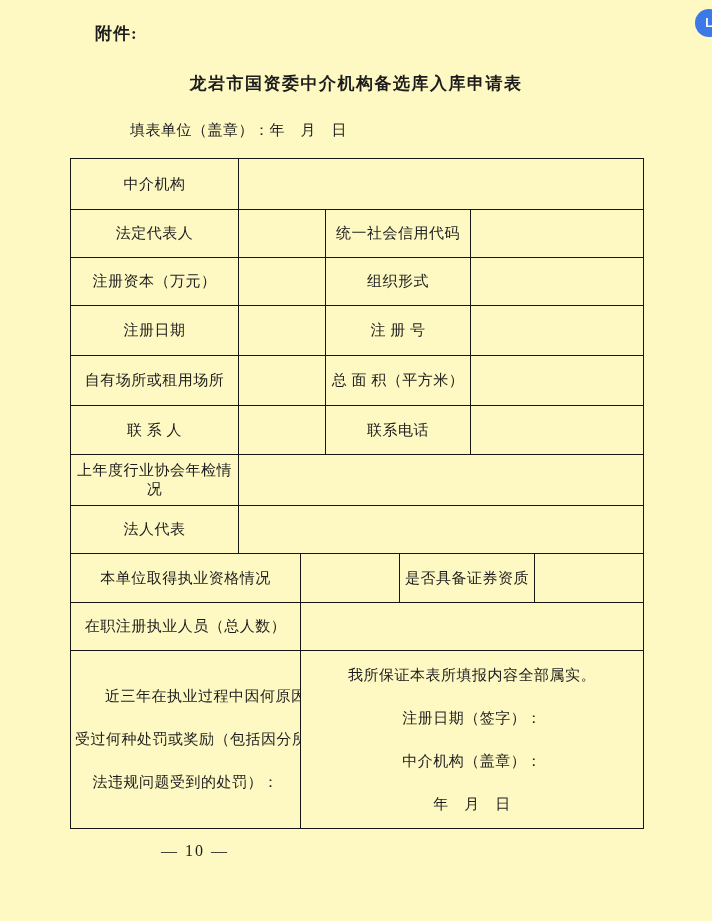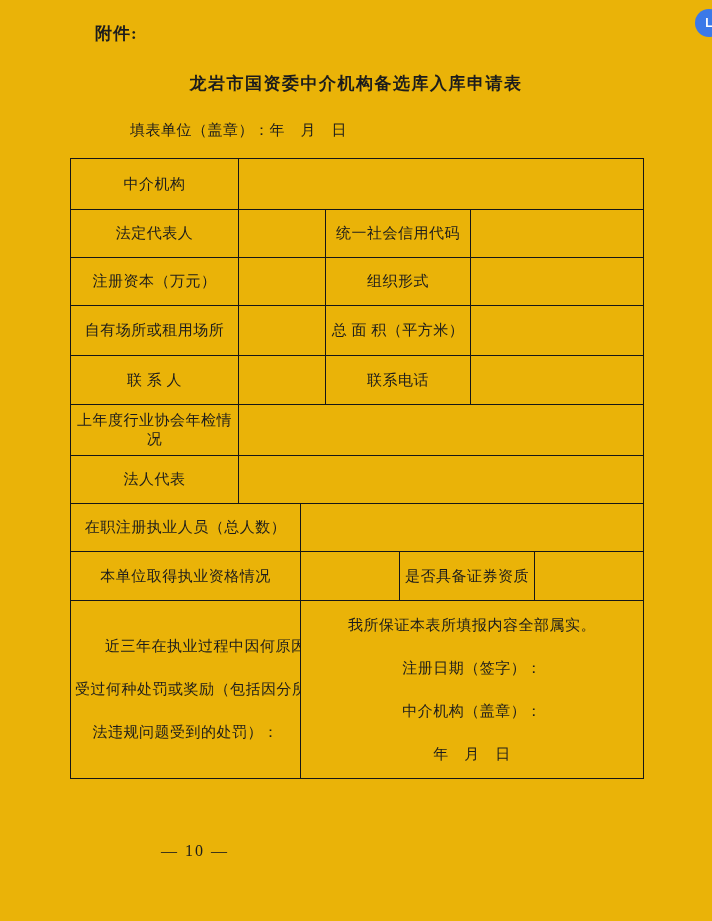--- a/index.html
+++ b/index.html
@@ -1,21 +1,21 @@
 <!DOCTYPE html>
 <html><head>
 <meta charset="utf-8">
 <style>
   * { margin: 0; padding: 0; box-sizing: border-box; }
   html, body { background: #ffffff; }
   .canvas {
     position: relative;
     width: 712px;
     height: 921px;
-    background: #eab308;
+    background: #fef9c3;
     overflow: hidden;
     font-family: "Liberation Serif", "DejaVu Serif", serif;
     color: #1c1c1c;
   }
   .attachment {
     position: absolute;
     left: 95px;
     top: 22px;
     font-size: 17px;
     font-weight: bold;
@@ -130,48 +130,54 @@
       <td colspan="2">统一社会信用代码</td>
       <td colspan="2"></td>
     </tr>
     <tr style="height:48px">
       <td>注册资本（万元）</td>
       <td colspan="2"></td>
       <td colspan="2">组织形式</td>
       <td colspan="2"></td>
     </tr>
     <tr style="height:50px">
+      <td>注册日期</td>
+      <td colspan="2"></td>
+      <td colspan="2">注 册 号</td>
+      <td colspan="2"></td>
+    </tr>
+    <tr style="height:50px">
       <td>自有场所或租用场所</td>
       <td colspan="2"></td>
       <td colspan="2">总 面 积（平方米）</td>
       <td colspan="2"></td>
     </tr>
     <tr style="height:49px">
       <td>联 系 人</td>
       <td colspan="2"></td>
       <td colspan="2">联系电话</td>
       <td colspan="2"></td>
     </tr>
     <tr style="height:51px">
       <td>上年度行业协会年检情况</td>
       <td colspan="6"></td>
     </tr>
     <tr style="height:48px">
       <td>法人代表</td>
       <td colspan="6"></td>
     </tr>
-    <tr style="height:48px">
-      <td colspan="2">在职注册执业人员（总人数）</td>
-      <td colspan="5"></td>
-    </tr>
     <tr style="height:49px">
       <td colspan="2">本单位取得执业资格情况</td>
       <td colspan="2"></td>
       <td colspan="2">是否具备证券资质</td>
       <td></td>
+    </tr>
+    <tr style="height:48px">
+      <td colspan="2">在职注册执业人员（总人数）</td>
+      <td colspan="5"></td>
     </tr>
     <tr style="height:178px">
       <td colspan="2" class="cell-bigleft">
         <div class="tall-line indent">近三年在执业过程中因何原因</div>
         <div class="tall-line">受过何种处罚或奖励（包括因分所违</div>
         <div class="tall-line">法违规问题受到的处罚）：</div>
       </td>
       <td colspan="5" class="cell-bigright">
         <div class="tall-line">我所保证本表所填报内容全部属实。</div>
         <div class="tall-line">注册日期（签字）：</div>

